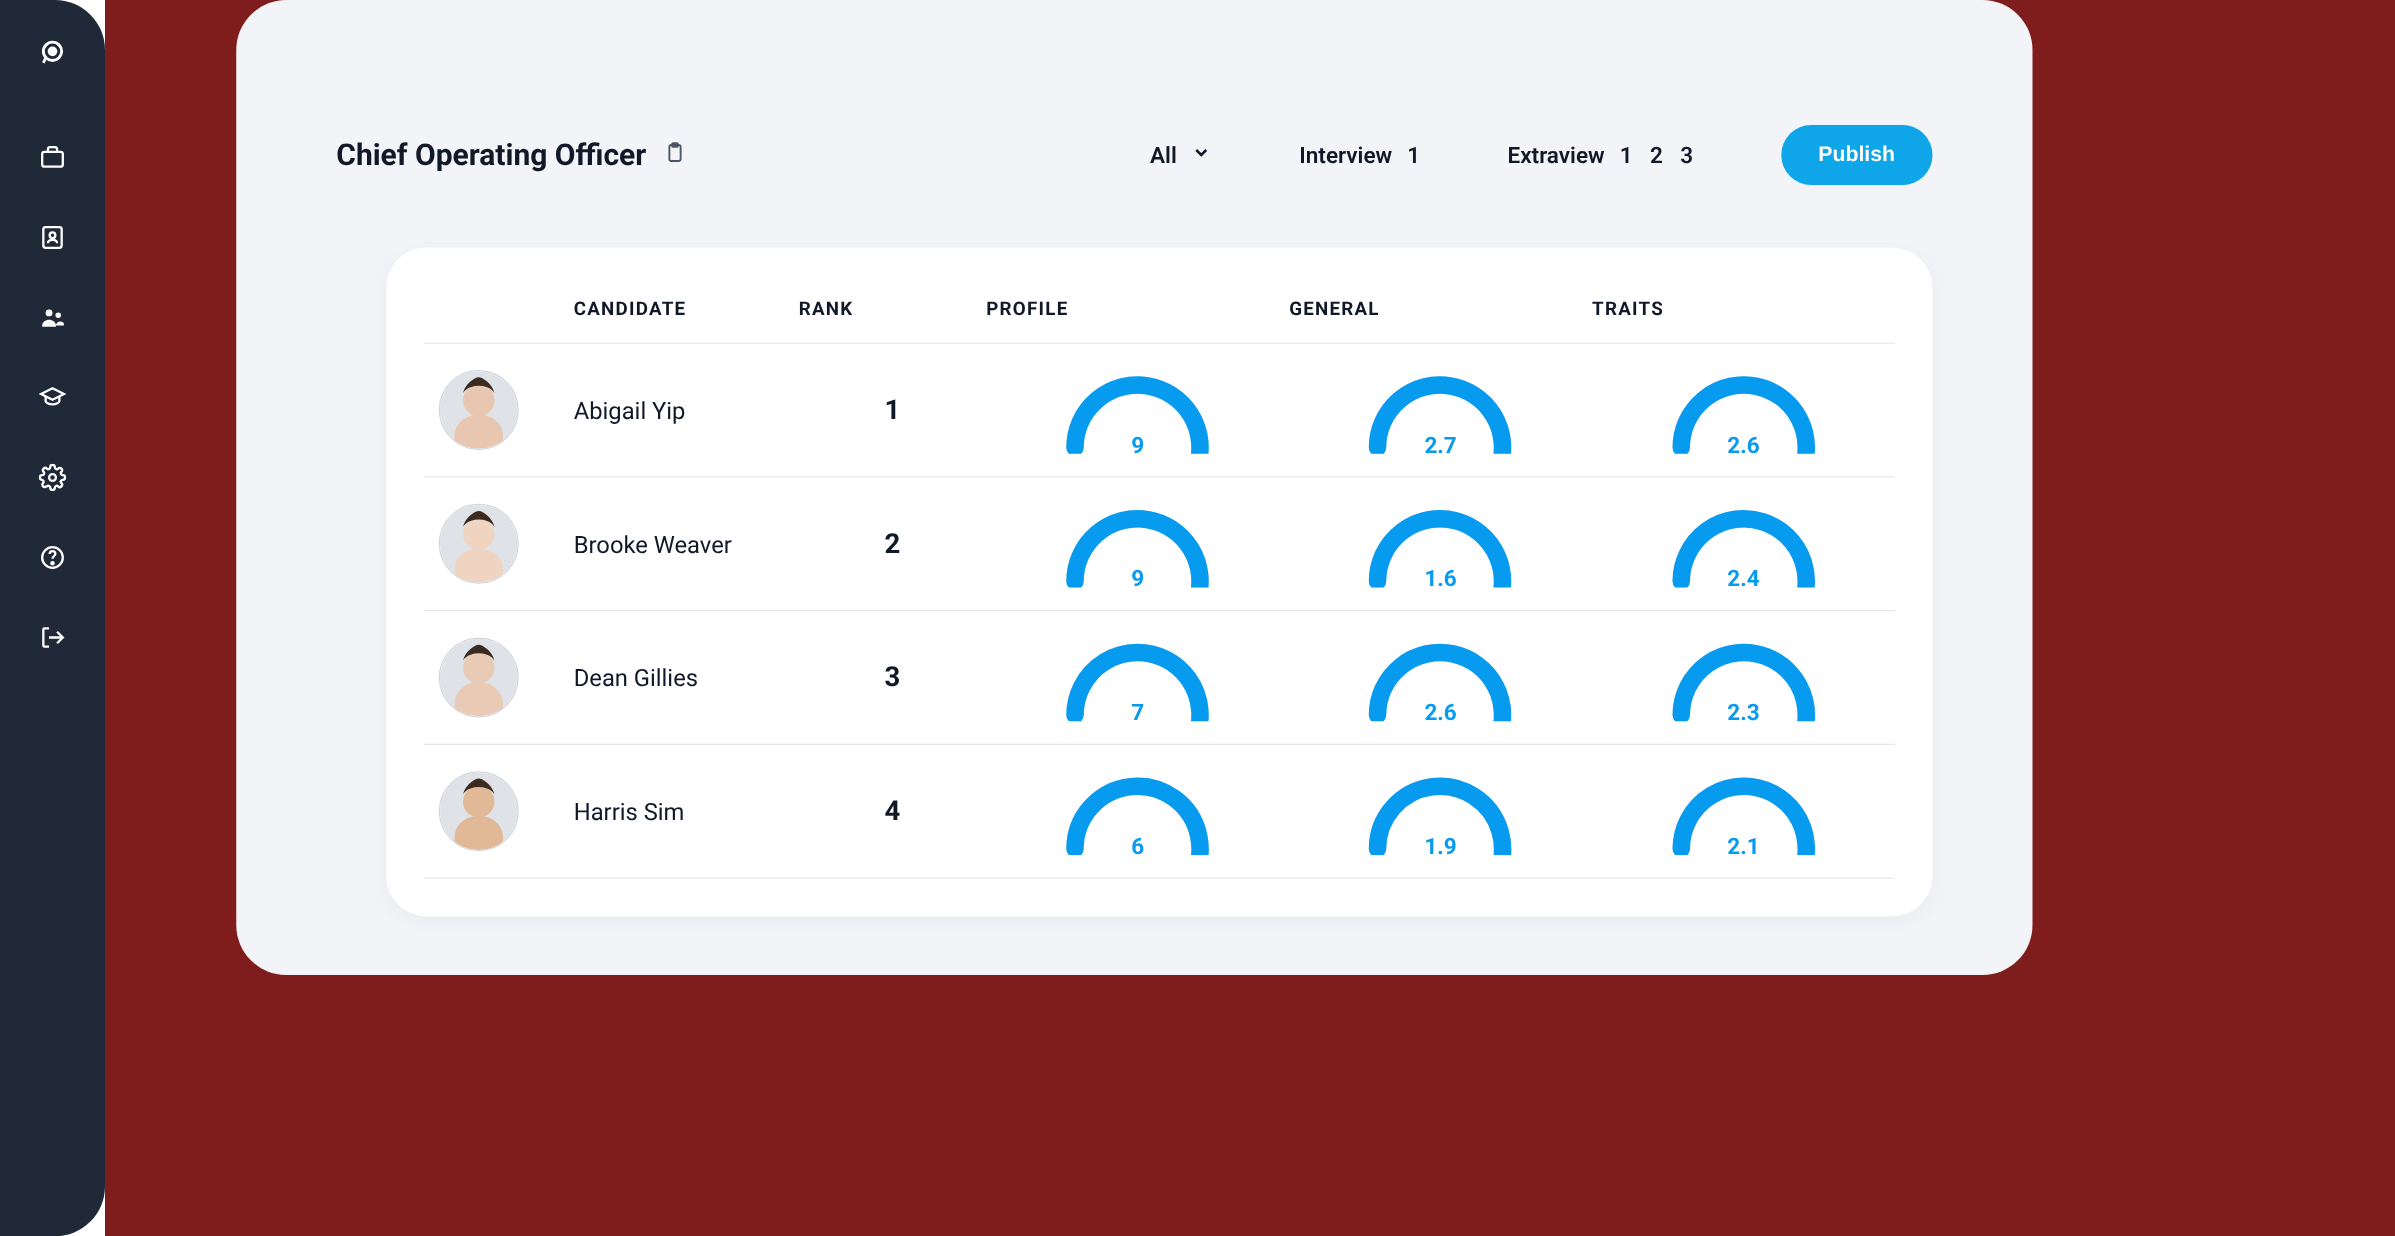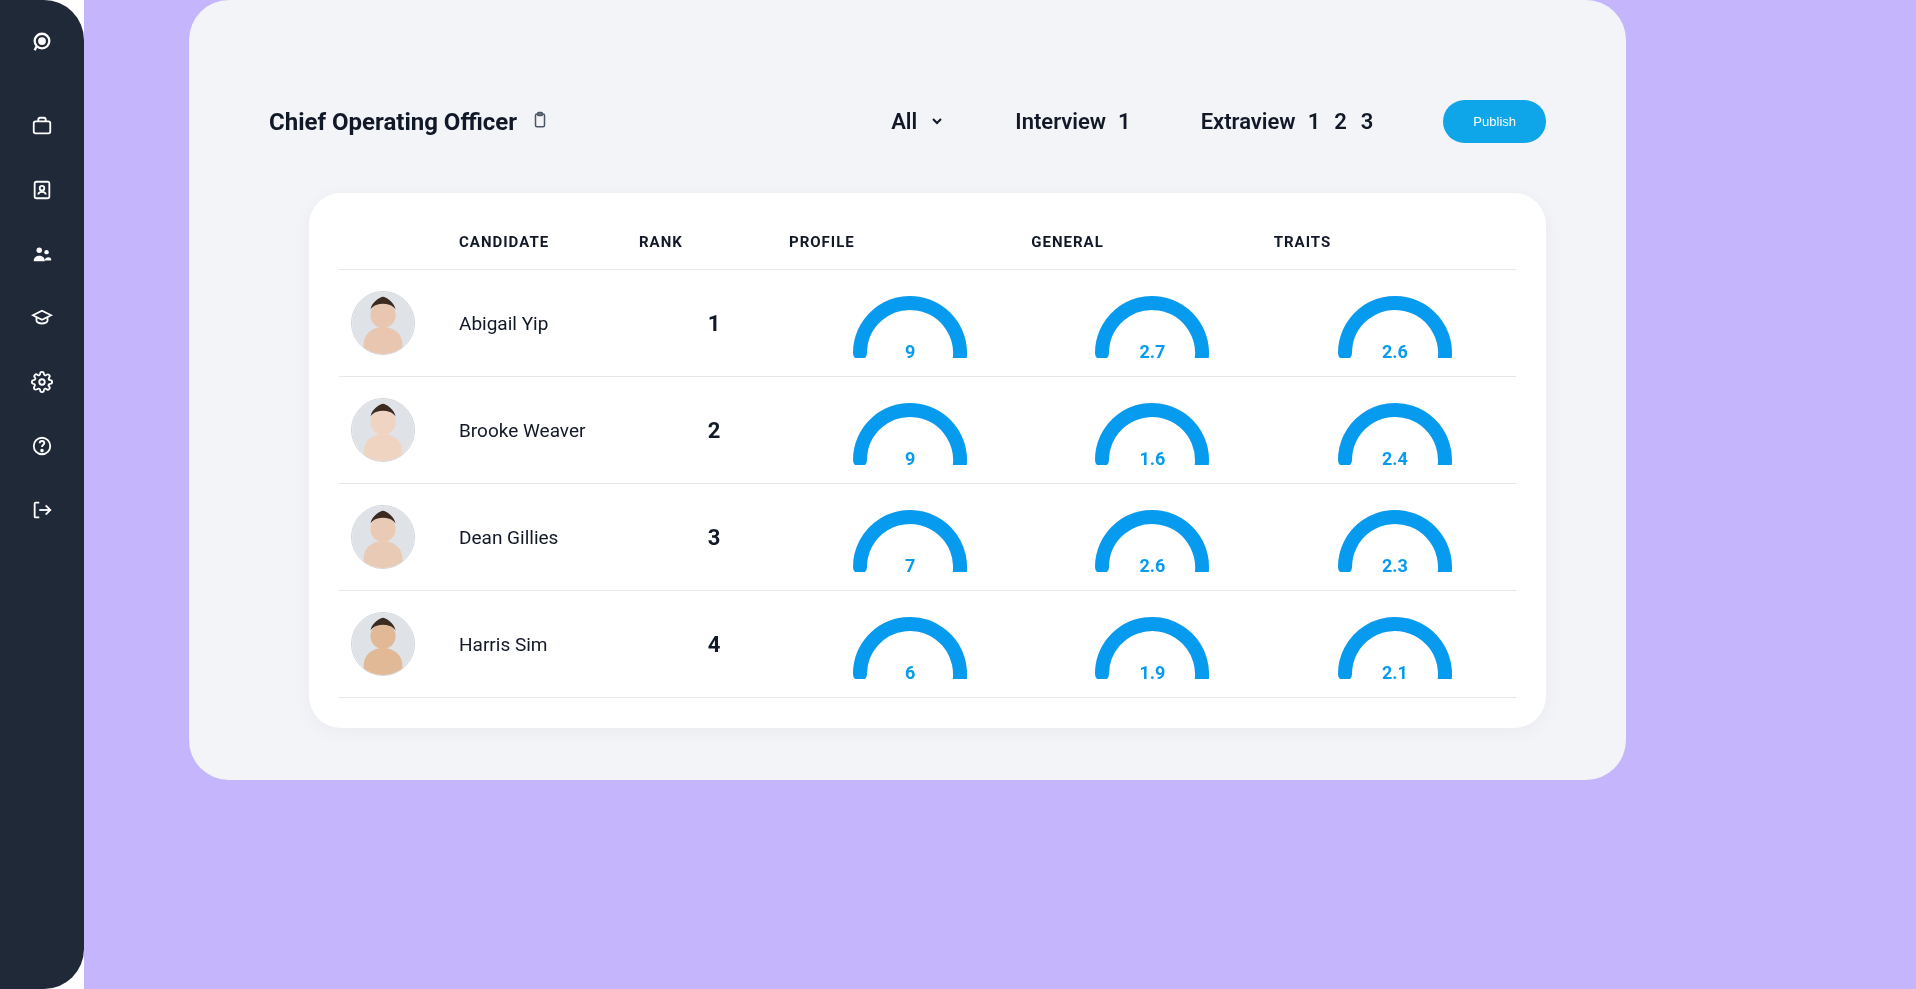--- a/index.html
+++ b/index.html
@@ -32,50 +32,50 @@
   justify-content: center;
   color: #fff;
   cursor: pointer;
 }
 .sidebar-icon svg { width: 22px; height: 22px; }
 .main {
   flex: 1;
   padding: 0;
   display: flex;
   flex-direction: column;
-  background: #c4b5fd;
+  background: #7f1d1d;
 }
 .content-canvas{
   width:1437px;
   height:780px;
   margin:0 0 0 105px;
   background:#f2f4f7;
   border-radius:40px;
   padding:100px 80px 60px 80px;
   box-sizing:border-box;
 }
 .topbar {
   display: flex;
   align-items: center;
   justify-content: space-between;
   gap:40px;
 }
 .title-group { display: flex; align-items: center; gap: 14px; }
 .page-title { font-size: 24px; font-weight: 700; color: #111827; }
 .clipboard-icon{ color:#4b5563; }
 .tabs { display: flex; align-items: center; gap: 70px; flex:1; justify-content:flex-end; }
-.tab { display: flex; align-items: center; gap: 12px; font-size: 22px; font-weight: 600; color: #111827; cursor:pointer; }
+.tab { display: flex; align-items: center; gap: 12px; font-size: 18px; font-weight: 600; color: #111827; cursor:pointer; }
 .tab .nums{ display:flex; gap:14px; }
 .tab .num{ color:#111827; }
 .chevron-down{ width:16px; height:16px; }
 .publish-btn {
   background: #0ea5e9;
   color: #fff;
-  font-weight: 400;
-  font-size: 13px;
+  font-weight: 700;
+  font-size: 17px;
   border: none;
   padding: 14px 30px;
   border-radius: 999px;
   cursor: pointer;
 }
 .card {
   background: #fff;
   border-radius: 32px;
   margin-top: 50px;
   padding: 30px 30px 30px 30px;

